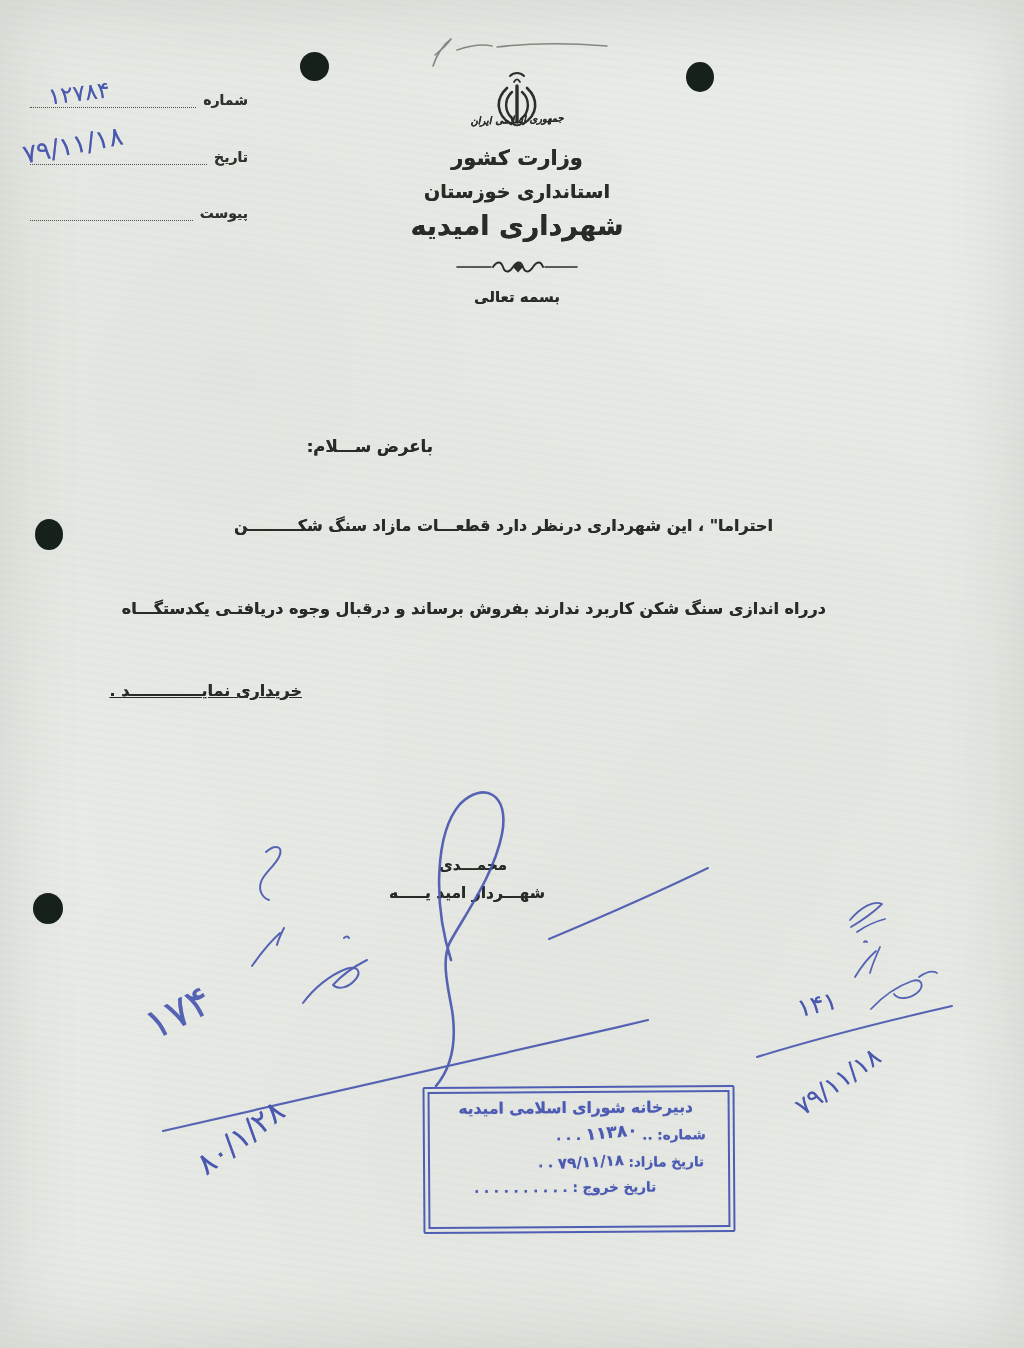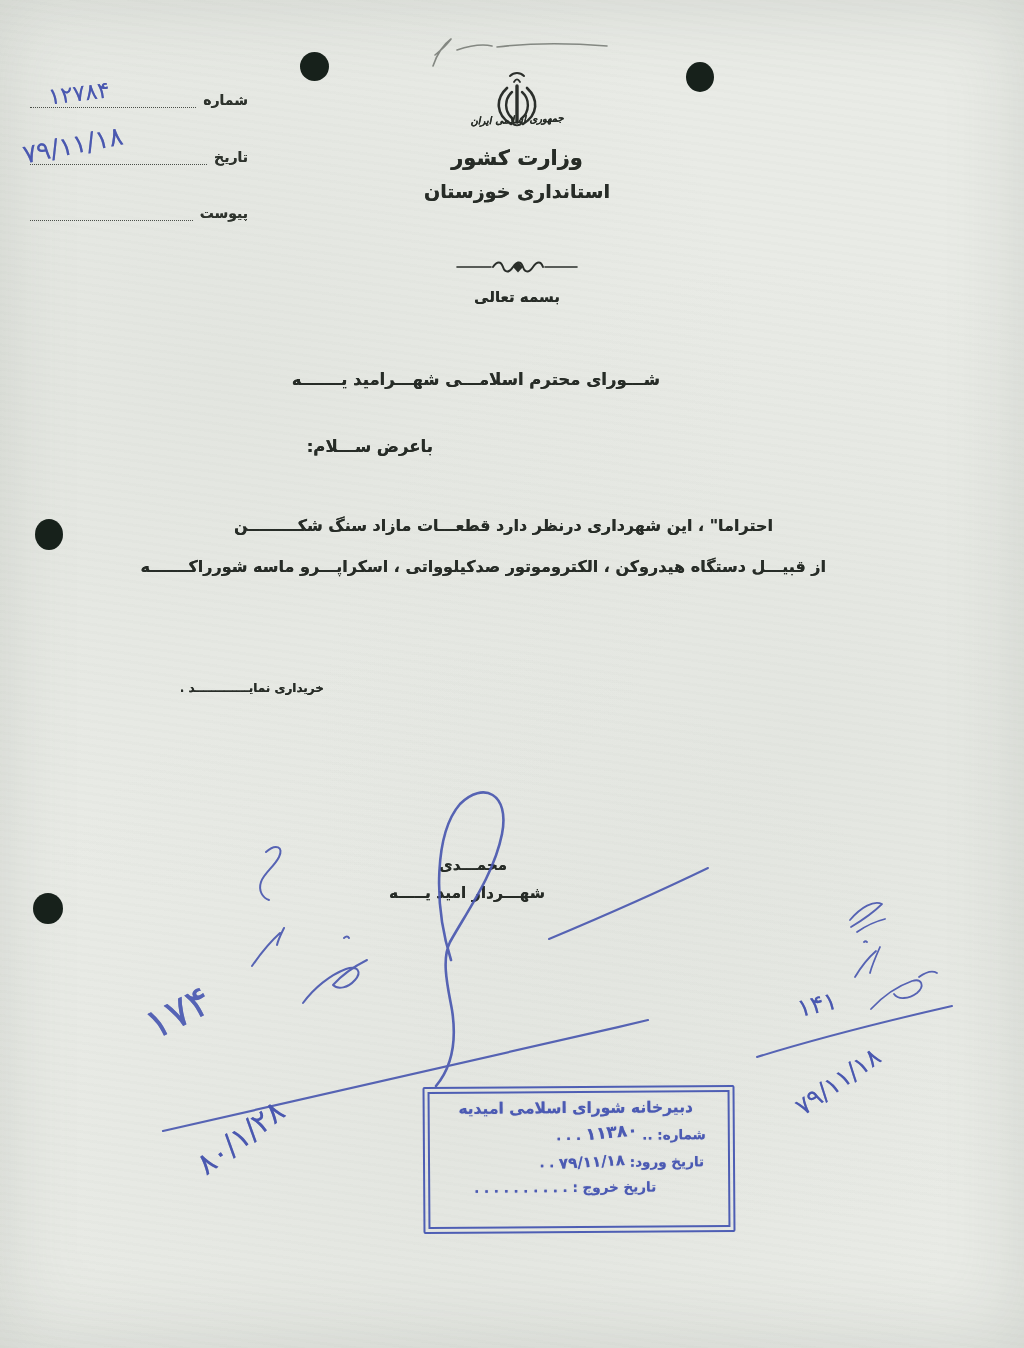--- a/index.html
+++ b/index.html
@@ -54,20 +54,21 @@
       <path d="M-10 -15 C-22 -4 -21 12 -6 21" stroke-width="2.6"></path>
       <path d="M5 -11 C13 -4 13 9 4 16" stroke-width="2.4"></path>
       <path d="M10 -15 C22 -4 21 12 6 21" stroke-width="2.6"></path>
       <path d="M-5 20 C-2 23 2 23 5 20" stroke-width="2"></path>
     </g>
   </svg>
   <div class="hdr" style="top:114px;font-size:10px;font-style:italic;transform:rotate(-2deg);">جمهوری اسلامی ایران</div>
 
   <div class="hdr" style="top:146px;font-size:21px;">وزارت کشور</div>
   <div class="hdr" style="top:180px;font-size:19px;">استانداری خوزستان</div>
+  <div class="hdr" style="top:210px;font-size:27px;">شهرداری امیدیه</div>
 
   <svg class="overlay" style="left:455px;top:258px;" width="124" height="18" viewBox="0 0 124 18">
     <g stroke="#2a2e2a" fill="none" stroke-linecap="round">
       <path d="M2 9 H36" stroke-width="1.6"></path>
       <path d="M38 9 C42 3 46 3 48 9 C50 15 54 15 58 9 C62 3 66 3 68 9 C70 15 74 15 78 9 C82 3 86 3 88 9" stroke-width="2"></path>
       <path d="M90 9 H122" stroke-width="1.6"></path>
     </g>
     <path d="M58 9 L63 3.5 L68 9 L63 14.5 Z" fill="#2a2e2a"></path>
   </svg>
 
@@ -82,26 +83,25 @@
     <span class="leader"></span>
   </div>
   <div class="meta-row" style="top:205px;">
     <span class="meta-label">پیوست</span>
     <span class="leader"></span>
   </div>
 
   <div class="ink" style="left:48px;top:80px;font-size:23px;letter-spacing:5px;transform:rotate(-7deg);">۱۲۷۸۴</div>
   <div class="ink" style="left:22px;top:130px;font-size:26px;letter-spacing:2px;transform:rotate(-11deg);">۷۹/۱۱/۱۸</div>
 
-  <div class="t" style="right:364px;top:370px;font-size:16.5px;">شـــورای محترم اسلامـــی شهـــرامید یـــــــه</div>
   <div class="t" style="right:591px;top:437px;font-size:16.5px;margin-left:36px;">باعرض ســـلام:</div>
 
   <div class="t" style="right:251px;top:516px;font-size:16px;">احتراما" ،   این شهرداری درنظر دارد قطعـــات مازاد سنگ شکـــــــــن</div>
-  <div class="t" style="right:198px;top:557px;font-size:16px;">از قبیـــل دستگاه هیدروکن ،  الکتروموتور صدکیلوواتی ،  اسکراپـــرو ماسه شورراکـــــــه</div>
-  <div class="t" style="right:700px;top:681px;font-size:12px;">خریداری نمایـــــــــــــد .</div>
+  <div class="t" style="right:198px;top:599px;font-size:16px;">درراه اندازی سنگ شکن کاربرد ندارند  بفروش برساند و درقبال وجوه دریافتـی یکدستگـــاه</div>
+  <div class="t" style="right:722px;top:681px;font-size:16px;text-decoration:underline;">خریداری نمایـــــــــــــد .</div>
 
   <div class="t" style="right:517px;top:848px;font-size:15px;margin-top:8px;">محمـــدی</div>
   <div class="t" style="right:479px;top:884px;font-size:15.5px;">شهـــردار امید یـــــه</div>
 
   <div class="ink" style="left:148px;top:1003px;font-size:42px;letter-spacing:14px;transform:rotate(-27deg);transform-origin:left center;color:#5563b5;">۱۷۴</div>
   <div class="ink" style="left:200px;top:1150px;font-size:30px;letter-spacing:6px;transform:rotate(-37deg);transform-origin:left center;">۸۰/۱/۲۸</div>
   <div class="ink" style="left:797px;top:990px;font-size:25px;letter-spacing:4px;transform:rotate(-13deg);">۱۴۱</div>
   <div class="ink" style="left:798px;top:1095px;font-size:25px;letter-spacing:2px;transform:rotate(-35deg);transform-origin:left center;">۷۹/۱۱/۱۸</div>
 
   <svg class="overlay" width="1024" height="1348" viewBox="0 0 1024 1348">
@@ -125,21 +125,21 @@
   <div class="stamp">
     <div class="stamp-inner">
       <div class="stamp-title">دبیرخانه شورای اسلامی امیدیه</div>
       <div class="stamp-row" style="margin-top:7px;padding-right:8px;">
         <span>شماره:</span>
         <span>..</span>
         <span class="stamp-num">۱۱۳۸۰</span>
         <span>. . .</span>
       </div>
       <div class="stamp-row" style="margin-top:9px;padding-right:10px;">
-        <span>تاریخ ورود:</span>
+        <span>تاریخ مازاد:</span>
         <span class="stamp-date">۷۹/۱۱/۱۸</span>
         <span>. .</span>
       </div>
       <div class="stamp-row" style="margin-top:8px;padding-right:58px;">
         <span>تاریخ خروج :</span>
         <span>. . . . . . . . . .</span>
       </div>
     </div>
   </div>
 

